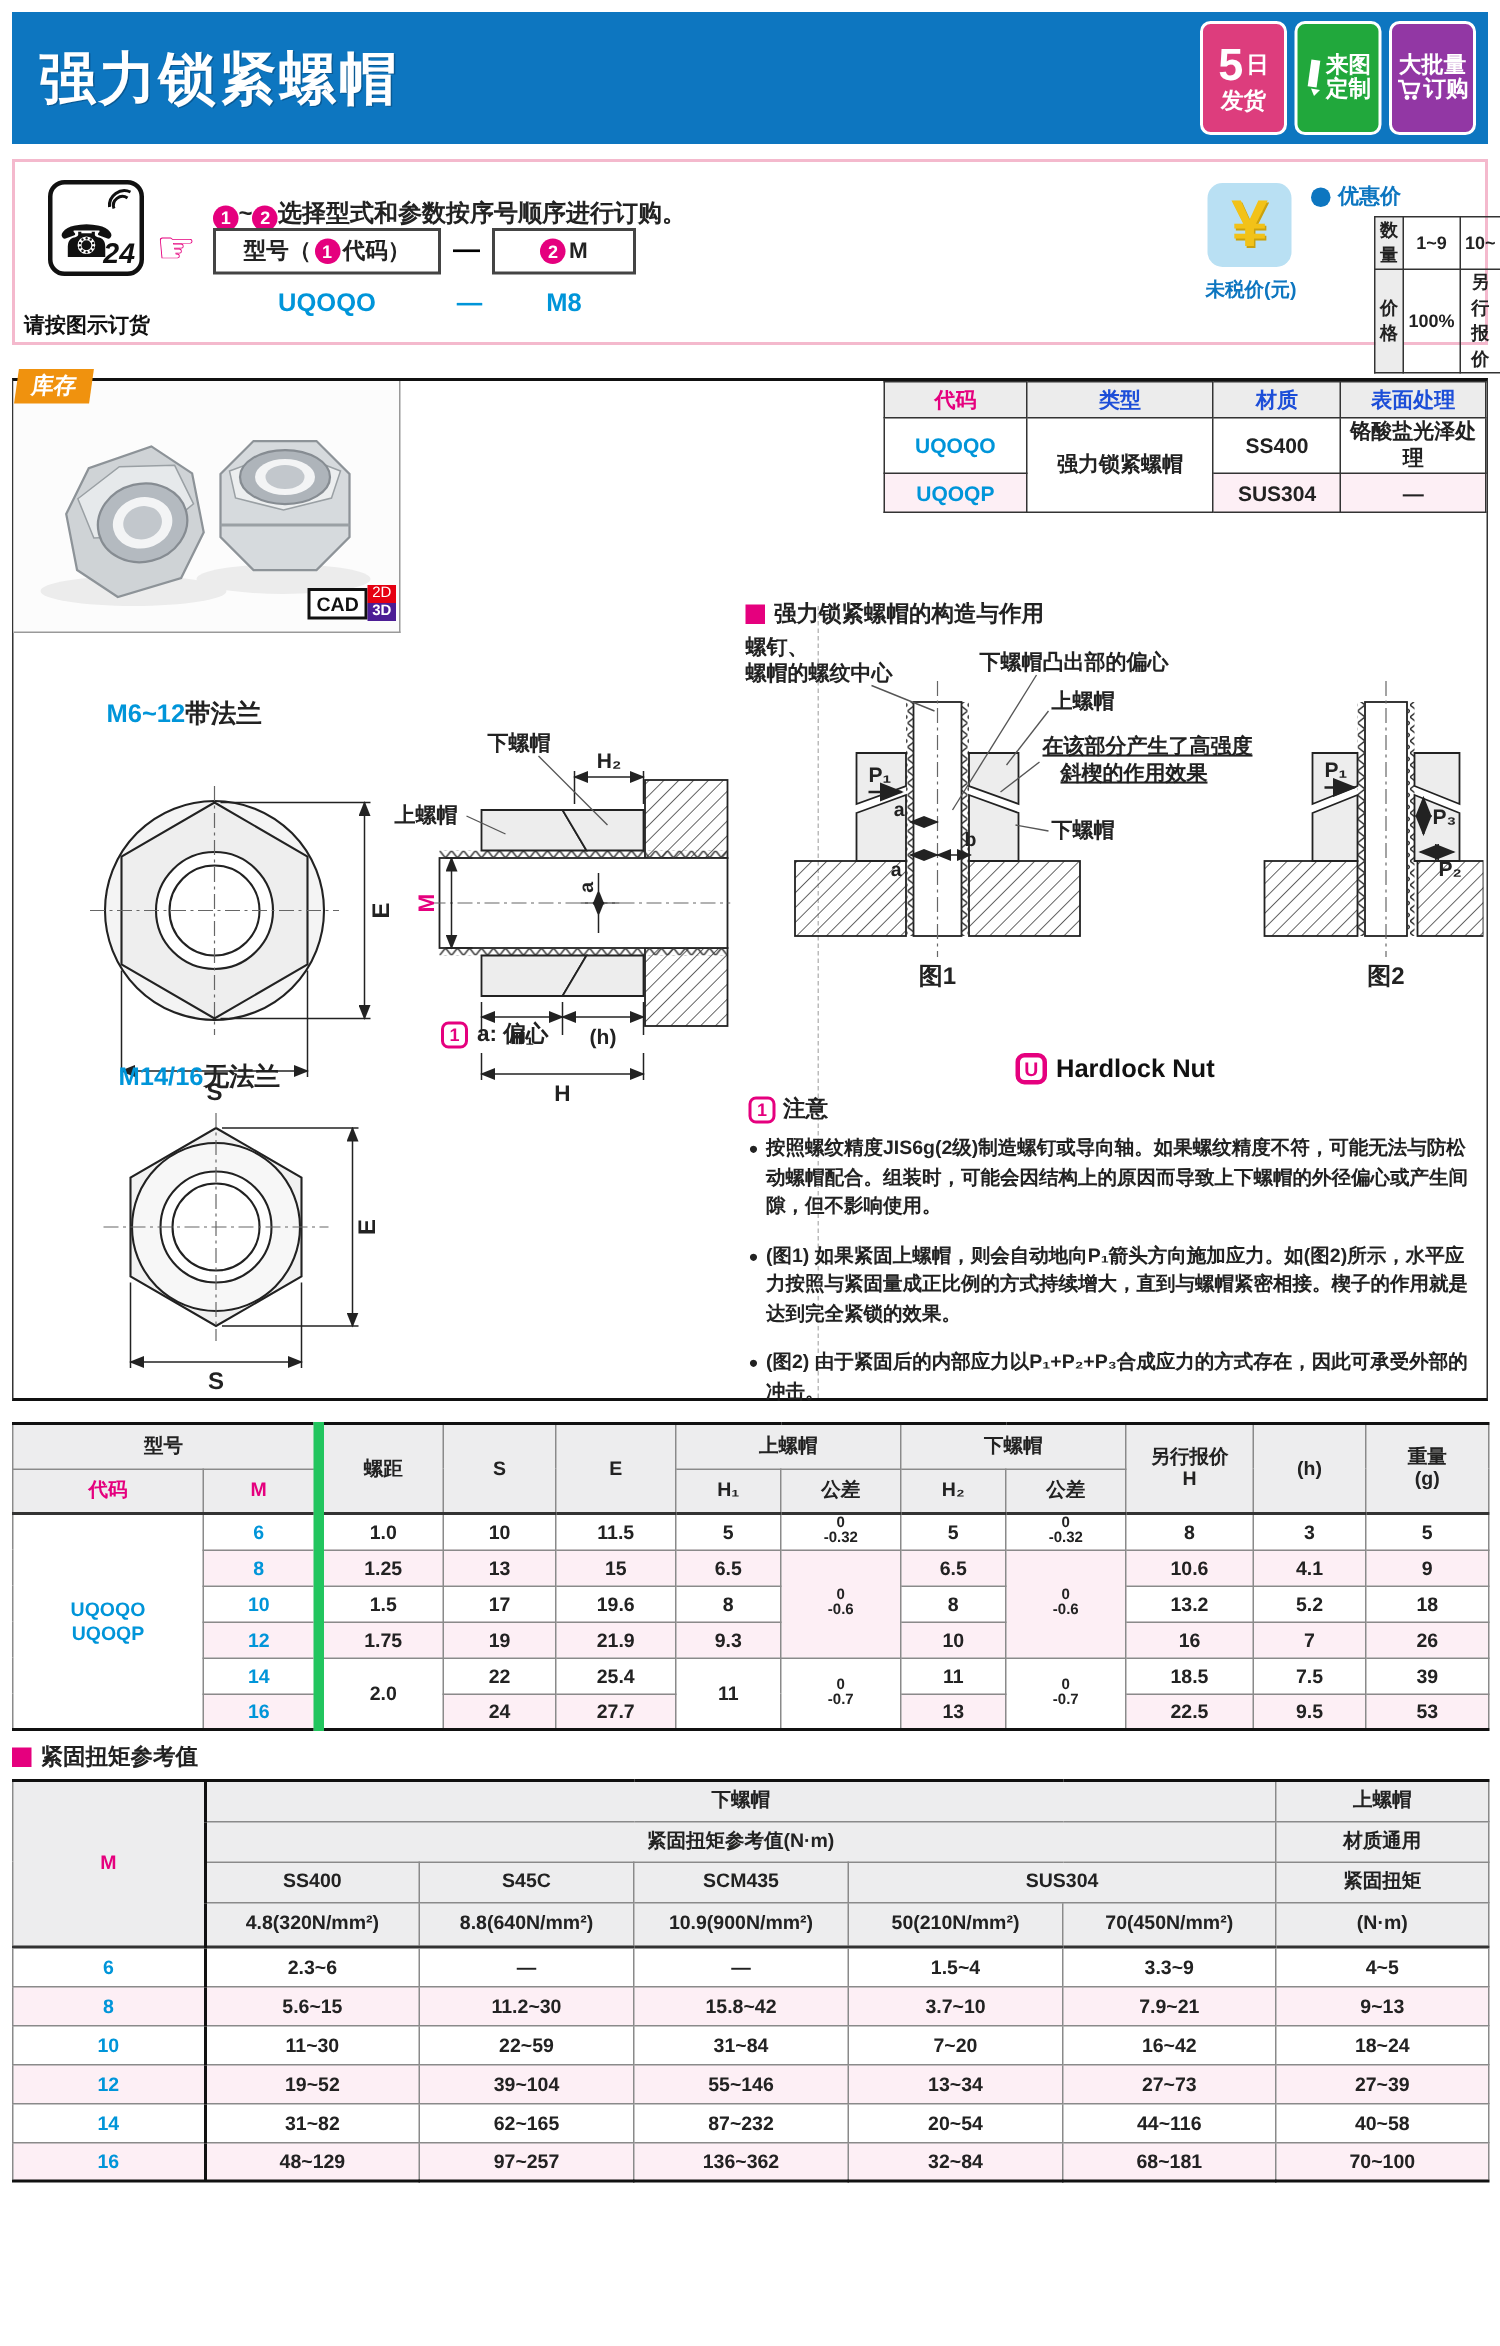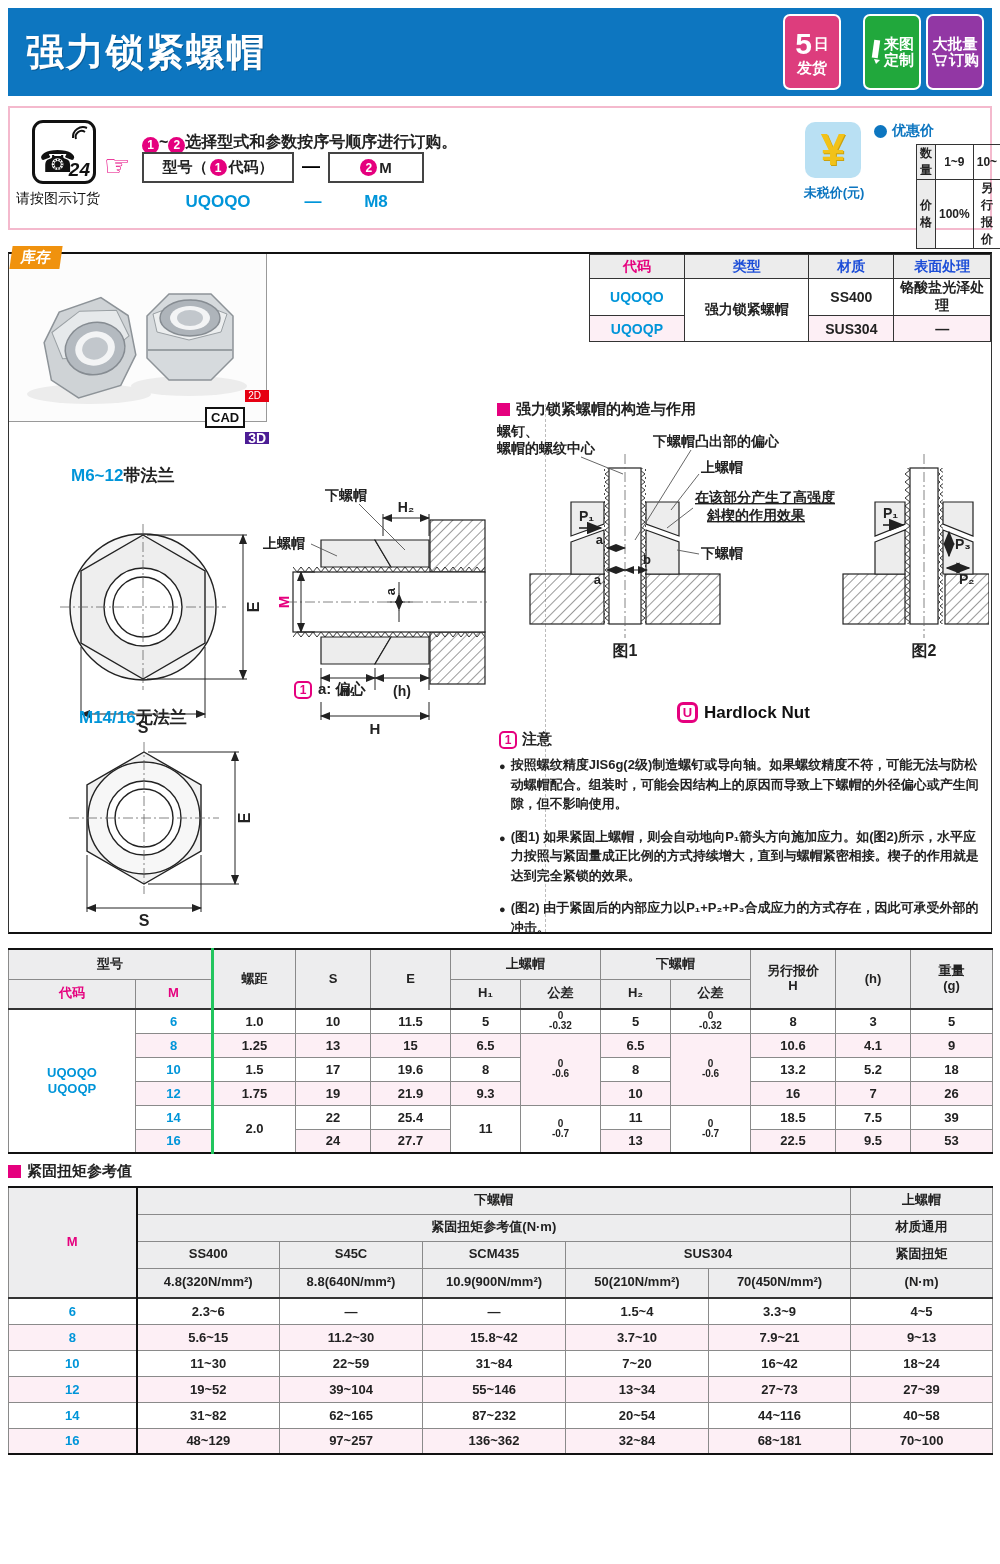--- a/index.html
+++ b/index.html
@@ -5,31 +5,31 @@
   * { margin:0; padding:0; box-sizing:border-box; }
   body { background:#fff; font-family:"Liberation Sans","DejaVu Sans",sans-serif; }
   #page { position:relative; width:1000px; height:1564px; background:#fff; overflow:hidden; }
 
   
   .hdr { position:absolute; left:8px; top:8px; width:984px; height:88px; background:#0d76c0; display:flex; align-items:center; }
   .hdr-title { color:#fff; font-size:38px; font-weight:bold; padding-left:18px; letter-spacing:2px; text-shadow:1px 1px 0 #0a5a94; }
   .hdr-badges { position:absolute; right:8px; top:6px; display:flex; gap:5px; }
   .badge { width:58px; height:76px; border:2px solid #fff; border-radius:7px; color:#fff; display:flex; flex-direction:column; align-items:center; justify-content:center; font-weight:bold; line-height:1.05; text-align:center; }
   .badge-ship { background:#dd3d7d; }
-  .badge-custom { background:#21a83c;margin-left:17px; }
+  .badge-custom { background:#21a83c; }
   .badge-bulk { background:#9237a4; }
   .b-big { font-size:30px; } .b-day { font-size:15px; } .b-l { font-size:15px; }
   .b-row { display:flex; align-items:center; gap:2px; }
 
   
   .order { position:absolute; left:8px; top:106px; width:984px; height:124px; border:2px solid #f4b9cd; background:#fff; }
   .phone { position:absolute; left:22px; top:12px; width:64px; height:64px; border:3px solid #111; border-radius:11px; }
   .phone-glyph { position:absolute; left:4px; bottom:2px; font-size:30px; color:#111; }
   .phone-24 { position:absolute; right:3px; bottom:0; font-size:19px; font-weight:bold; font-style:italic; color:#111; }
-  .phone-caption { position:absolute; left:6px; top:82px; width:110px; font-size:14px; font-weight:normal; color:#111; }
+  .phone-caption { position:absolute; left:6px; top:100px; width:110px; font-size:14px; font-weight:bold; color:#111; }
   .finger { position:absolute; left:94px; top:40px; font-size:30px; color:#e5007e; }
   .num-dot { display:inline-flex; width:17px; height:17px; border-radius:50%; background:#e5007e; color:#fff; font-size:12px; font-weight:bold; align-items:center; justify-content:center; vertical-align:-2px; }
   .instr { position:absolute; left:132px; top:24px; font-size:16px; font-weight:bold; color:#222; }
   .obox { position:absolute; top:44px; height:31px; border:2px solid #444; display:flex; align-items:center; justify-content:center; font-size:15px; font-weight:bold; color:#222; gap:2px; background:#fff; }
   .obox1 { left:132px; width:152px; } .obox2 { left:318px; width:96px; }
   .odash { position:absolute; left:292px; top:48px; font-size:18px; font-weight:bold; }
   .oex { position:absolute; top:84px; font-size:17px; font-weight:bold; color:#0095d9; text-align:center; }
   .oex1 { left:132px; width:152px; } .oexd { left:288px; width:30px; } .oex2 { left:318px; width:96px; }
   .yen { position:absolute; left:795px; top:14px; width:56px; height:56px; background:#b9e0f3; border-radius:10px; display:flex; align-items:center; justify-content:center; }
   .yen span { color:#f2c218; font-size:44px; font-weight:bold; text-shadow:1px 1px 0 #caa10e; }
@@ -41,21 +41,21 @@
   .ptable td.ph { background:#ececec; width:38px; }
 
   
   .main { position:absolute; left:8px; top:252px; width:984px; height:682px; border:1px solid #333; border-top:2px solid #111; border-bottom:2px solid #111; background:#fff; }
   .photo { position:absolute; left:0; top:0; width:258px; height:168px; background:#fcfcfc; border-right:1px solid #999; border-bottom:1px solid #999; }
   .stock { position:absolute; left:2px; top:-8px; background:#f0920e; color:#fff; font-size:15px; font-weight:bold; padding:2px 10px; transform:skewX(-8deg); z-index:3; }
   .cadb { position:absolute; left:196px; top:136px; display:flex; align-items:center; }
   .cad-main { border:2px solid #111; background:#fff; color:#111; font-weight:bold; font-size:13px; padding:1px 4px; }
   .cad-col { display:flex; flex-direction:column; }
   .cad-2d { background:#e60012; color:#fff; font-size:10px; font-weight:normal; padding:0 3px; line-height:12px; }
-  .cad-3d { background:#4c1d95; color:#fff; font-size:14px; font-weight:bold; padding:0 3px; line-height:12px;margin-top:30px; }
+  .cad-3d { background:#4c1d95; color:#fff; font-size:10px; font-weight:bold; padding:0 3px; line-height:12px; }
   .ctable { position:absolute; left:580px; top:0; border-collapse:collapse; table-layout:fixed; }
   .ctable th, .ctable td { border:1px solid #333; text-align:center; font-size:14px; }
   .ctable th { background:#ececec; height:24px; font-weight:bold; color:#1d4ed8; }
   .ctable td { height:26px; font-weight:bold; color:#222; }
   .ctable .code { color:#0095d9; }
   .ctable .mag { color:#e5007e; }
   .ctable tr.pinkrow td { background:#fdeff5; }
   .ctable td.sp { background:#fff; }
 
   .dlabel { position:absolute; font-size:17px; font-weight:bold; color:#222; }
@@ -81,21 +81,21 @@
   table.big .mcol { color:#0095d9; }
   table.big .mag { color:#e5007e; }
   tr.pink { background:#fdeff5; }
   .tol { font-size:10px; line-height:10px; }
   .tol span { display:block; }
   #dimtable { top:948px; width:984px; border-top:2px solid #111; border-bottom:2px solid #111; }
   #dimtable thead tr:first-child th { height:30px; }
   #dimtable thead tr:last-child th { height:30px; }
   #dimtable tbody tr { height:24px; }
   #dimtable tbody tr:first-child td { border-top:2px solid #333; }
-  #dimtable td.thickl, #dimtable th.thickl { border-left:3px solid #22c55e;margin-left:44px; }
+  #dimtable td.thickl, #dimtable th.thickl { border-left:7px solid #22c55e;margin-left:44px; }
   .codecell { font-size:15px; line-height:1.25; }
 
   .tq-title { position:absolute; left:8px; top:1162px; font-size:15px; font-weight:bold; color:#222; display:flex; align-items:center; gap:6px; }
   #tqtable { top:1186px; width:984px; border-top:2px solid #111; border-bottom:2px solid #111; }
   #tqtable thead tr { height:27px; }
   #tqtable thead tr:last-child { height:30px; }
   #tqtable tbody tr { height:26px; }
   #tqtable tbody tr:first-child td { border-top:2px solid #333; }
   #tqtable td.thickl, #tqtable th.thickl { border-left:2px solid #111; }
 

